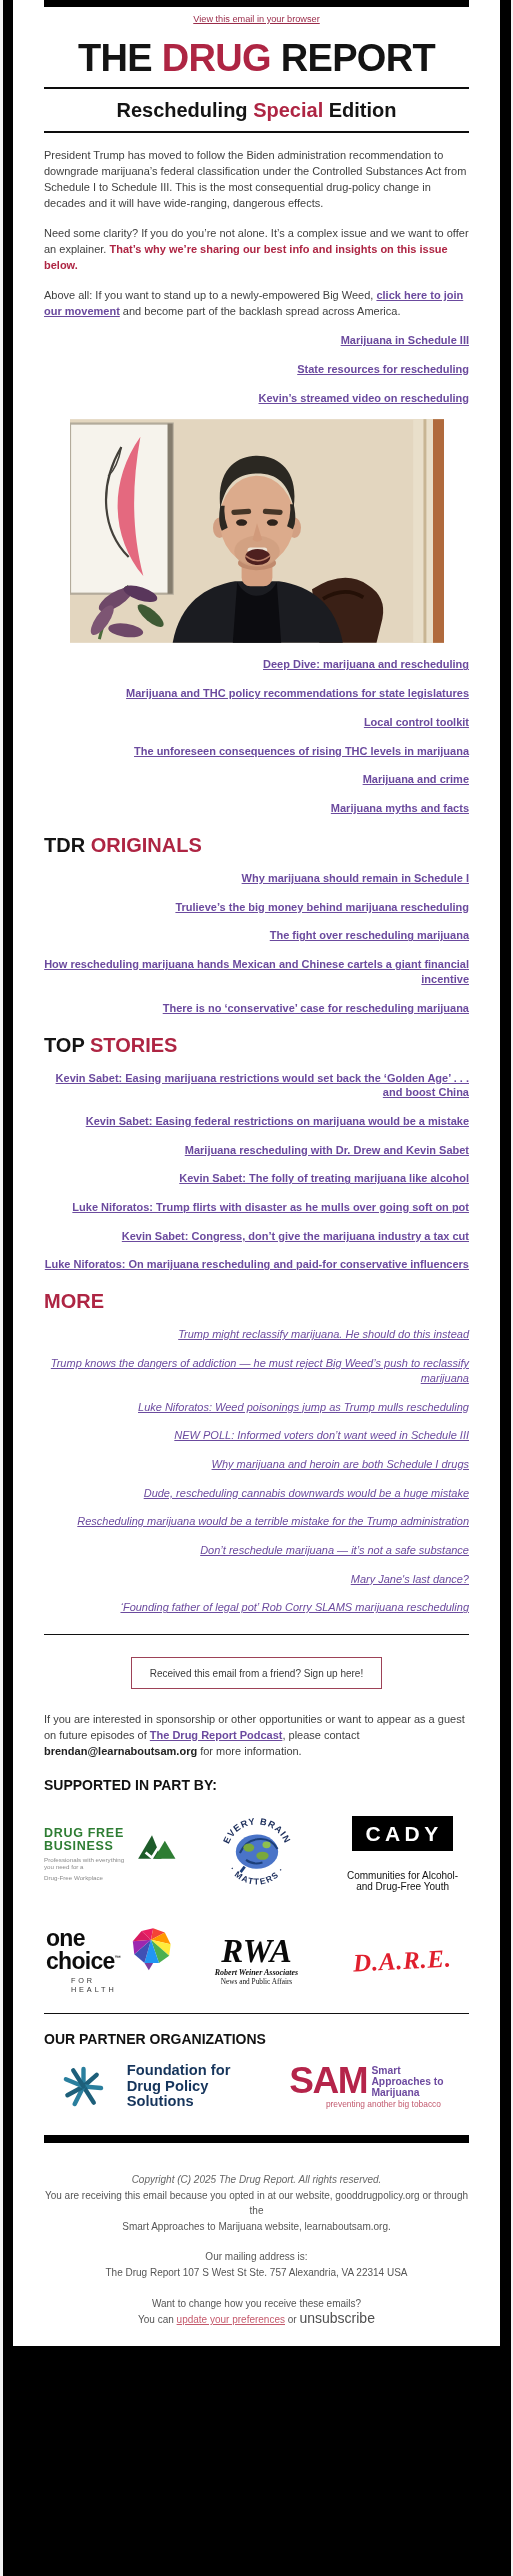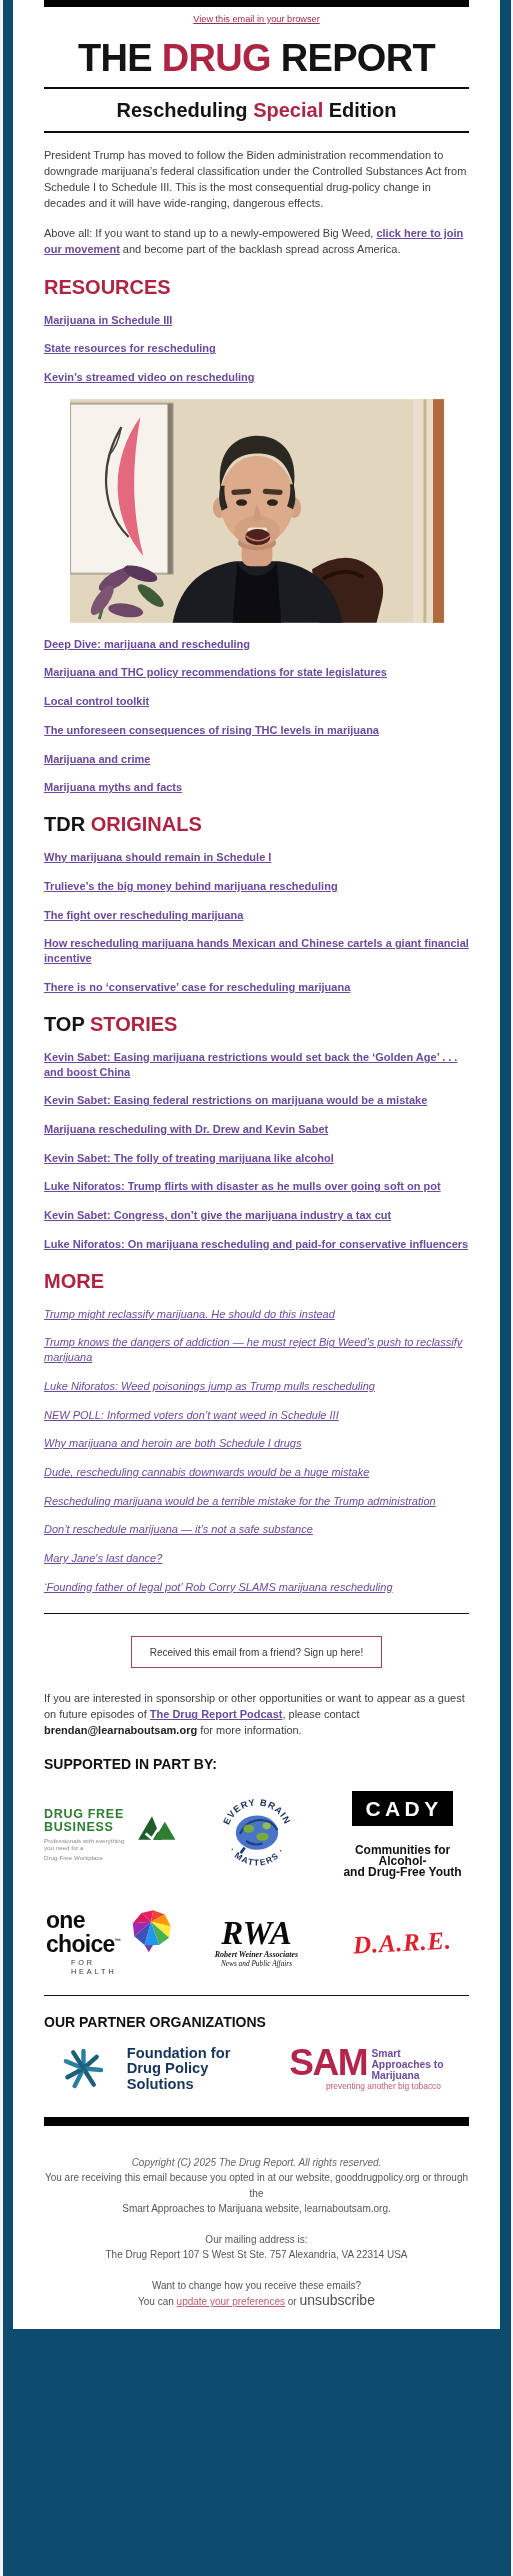--- a/index.html
+++ b/index.html
@@ -1,37 +1,37 @@
 <!DOCTYPE html>
 <html style="font-size:11.7px"><head>
 <meta charset="utf-8">
 <style>
   * { margin:0; padding:0; box-sizing:border-box; }
   html,body { background:#f3f3f3; }
   body { font-family:"Liberation Sans", sans-serif; }
-  .page { width:508px; min-height:2576px; margin:0 auto; background:#0c4a6e; }
+  .page { width:508px; min-height:2576px; margin:0 auto; background:#000000; }
   .card { width:487px; margin:0 auto; background:#ffffff; padding:0 31px 19px 31px; }
 
   .topbar { height:7.3px; background:#000; }
   .viewlink { text-align:center; font-size:9.2px; padding:6.6px 0 1.5px; }
   .viewlink a { color:#9a2b49; text-decoration:underline; cursor:pointer; }
 
   .masthead { font-size:38px; font-weight:bold; letter-spacing:-0.7px; color:#141414;
               text-align:center; margin:11.7px 0 7.3px; }
   .accent { color:#ae2543; }
   .rule { border:none; border-top:2.2px solid #0d0d0d; margin:5.9px 0; }
   .edition { font-size:20px; font-weight:bold; color:#141414; text-align:center; margin:9.5px 0; }
 
   p.body { font-size:11px; line-height:16px; color:#3f3f3f; margin:14px 0; }
   .bold-accent { color:#ae2543; font-weight:bold; }
   a.plink, .linklist a { color:#6b4a9e; font-weight:bold; text-decoration:underline; cursor:pointer; }
 
   h2.sec { font-size:20px; font-weight:bold; color:#ae2543; margin:18.3px 0 4.4px; }
   h2.sec .blk { color:#141414; }
-  .linklist p { margin:14px 0; font-size:11px; line-height:14.7px; }
+  .linklist p { margin:14px 0; font-size:11px; line-height:14.7px;text-align:right; }
   .linklist.regular a { font-weight:normal;font-style:italic; }
 
   .video { display:block; width:374px; height:224px; margin:11.7px auto; cursor:pointer; }
 
   .hr2 { border:none; border-top:1.5px solid #111; margin:19px 0 0 0; }
   .signup { text-align:center; margin:22px 0; }
   .signup a { display:inline-block; border:0.7px solid #9d4257; padding:9.5px 17.6px;
               font-size:10px; color:#3a3a3a; text-decoration:none; cursor:pointer; }
   .email-bold { font-weight:bold; color:#222; }
 
@@ -42,35 +42,35 @@
   .logo-cell { text-align:center; cursor:pointer; }
 
   
   .dfb { display:flex; align-items:flex-start; gap:4.4px; text-align:left; }
   .dfb-name { color:#2e7d33; font-weight:bold; font-size:12.5px; line-height:13.2px; letter-spacing:0.7px; }
   .dfb-tag { font-size:6.2px; color:#8a8a8a; line-height:7.3px; margin-top:2.9px; }
 
   
   .cady-box { display:inline-block; background:#000; color:#fff; font-weight:bold;
               font-size:21px; letter-spacing:4.4px; padding:5.9px 10.3px 5.1px 13.2px; }
-  .cady-tag { font-size:12px; font-weight:bold; color:#111; line-height:11px; margin-top:19px; }
+  .cady-tag { font-size:10px; font-weight:normal; color:#111; line-height:11px; margin-top:19px; }
 
   
   .oc { position:relative; width:129px; text-align:left; padding-right:45px; }
   .oc-line { font-size:23px; font-weight:bold; letter-spacing:-0.7px; line-height:20.5px; color:#0d0d0d; }
   .oc-tm { font-size:6.6px; vertical-align:super; }
   .oc-tag { font-size:7.3px; letter-spacing:2.9px; color:#333; margin:4.4px 0 0 25px; }
   .oc-brain { position:absolute; right:0; top:-2.9px; }
 
   
   .rwa-name { font-family:"Liberation Serif", serif; font-style:italic; font-weight:bold;
               font-size:33px; line-height:31px; color:#0a0a0a; }
   .rwa-tag1 { font-family:"Liberation Serif", serif; font-style:italic; font-weight:bold;
               font-size:8px; color:#111; margin-top:1.5px; }
-  .rwa-tag2 { font-family:"Liberation Serif", serif; font-style:italic; font-size:7.3px; color:#111; }
+  .rwa-tag2 { font-family:"Liberation Serif", serif; font-size:7.3px; color:#111; }
 
   
   .dare { font-family:"Liberation Serif", serif; font-style:italic; font-weight:bold;
           font-size:25px; color:#e01f2d; letter-spacing:0.7px; transform:rotate(-3deg); }
 
   
   .partner-grid { display:grid; grid-template-columns:1fr 1fr; gap:14.7px;
                   align-items:center; justify-items:center; margin:16px 0 8.8px; }
   .fdps { display:flex; align-items:center; gap:23px; cursor:pointer; }
   .fdps-text { font-size:14.7px; line-height:15.4px; font-weight:bold; color:#16355c; text-align:left; }
@@ -103,24 +103,24 @@
     <h1 class="masthead"><span class="blk">THE </span><span class="accent">DRUG</span><span class="blk"> REPORT</span></h1>
 
     <hr class="rule">
 
     <div class="edition"><span>Rescheduling </span><span class="accent">Special</span><span> Edition</span></div>
 
     <hr class="rule">
 
     <p class="body">President Trump has moved to follow the Biden administration recommendation to downgrade marijuana’s federal classification under the Controlled Substances Act from Schedule I to Schedule III. This is the most consequential drug-policy change in decades and it will have wide-ranging, dangerous effects.</p>
 
+    <p class="body"><span>Need some clarity? If you do you’re not alone. It’s a complex issue and we want to offer an explainer. </span><span class="bold-accent">That’s why we’re sharing our best info and insights on this issue below.</span></p>
 
     <p class="body"><span>Above all: If you want to stand up to a newly-empowered Big Weed, </span><a class="plink">click here to join our movement</a><span> and become part of the backlash spread across America.</span></p>
 
-    <h2 class="sec">RESOURCES</h2>
 
     <div class="linklist">
 
     <p><a>Marijuana in Schedule III</a></p>
         <p><a>State resources for rescheduling</a></p>
         <p><a>Kevin’s streamed video on rescheduling</a></p>
       </div>
 
     <svg class="video" viewBox="0 0 510 305" xmlns="http://www.w3.org/2000/svg">
       <g>

